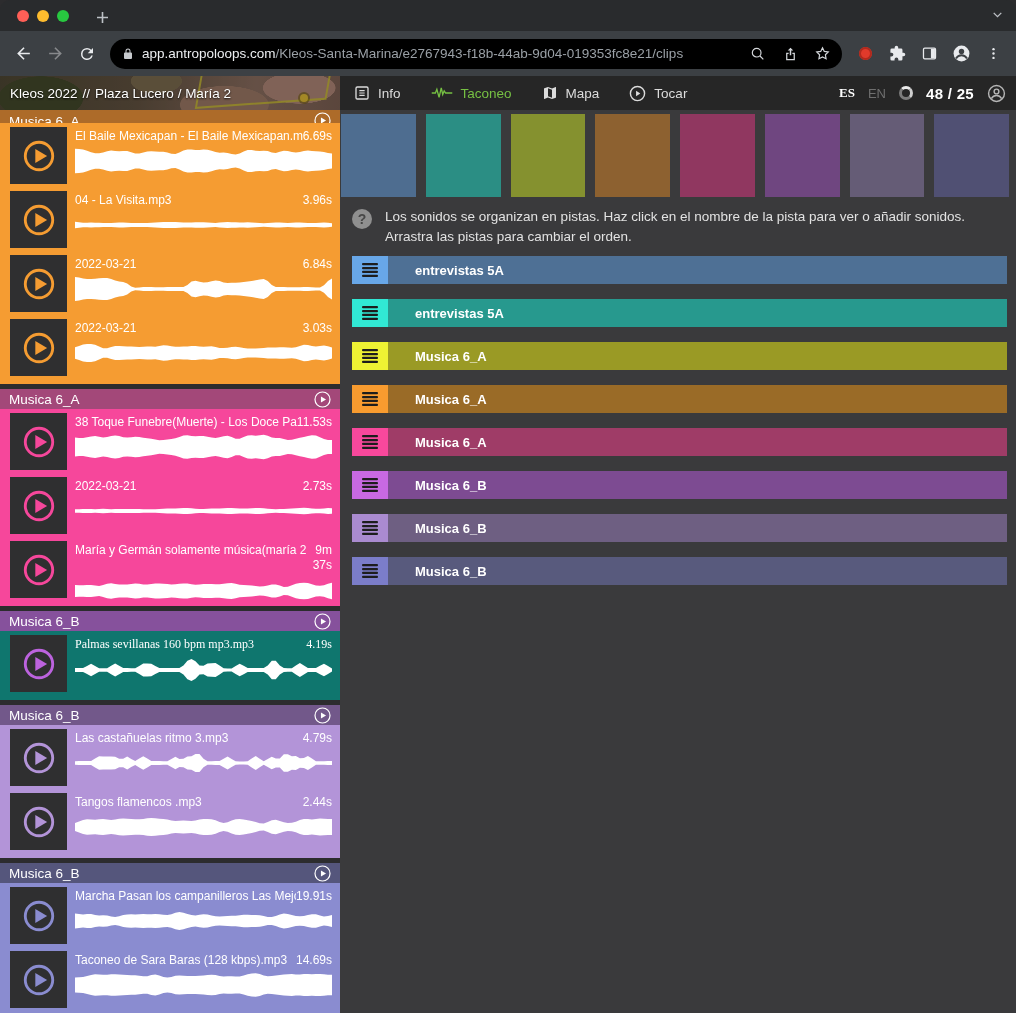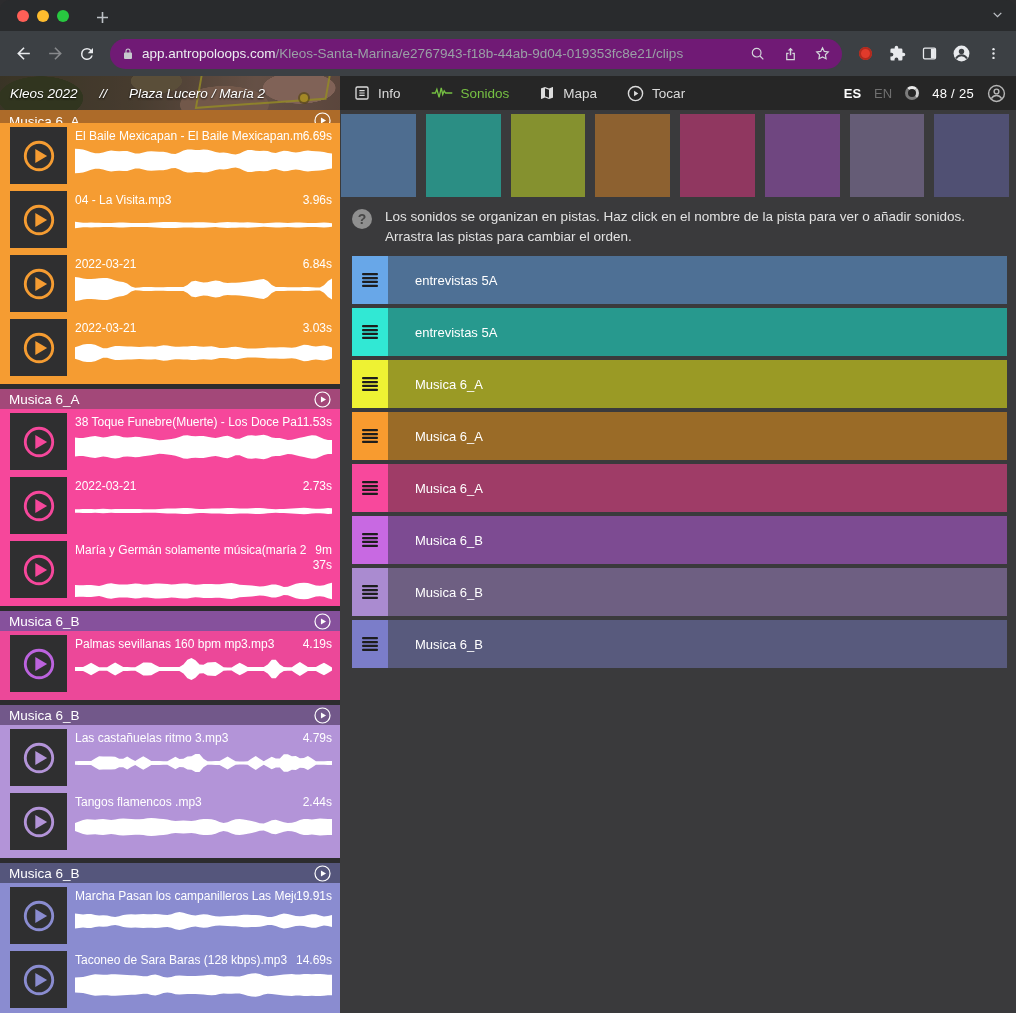--- a/index.html
+++ b/index.html
@@ -16,48 +16,48 @@
   .tl.green { background: #28c840; }
   .tab { width: 212px; height: 28px; background: #3c4044; border-radius: 9px 9px 0 0; display: flex; align-items: center; padding: 0 8px 0 10px; gap: 8px; }
   .favicon { width: 15px; height: 15px; border-radius: 50%; background: conic-gradient(from 200deg, #e84c2f 0 170deg, #9e2c18 0 360deg); flex: none; }
   .tab-title { color: #e8eaed; font-size: 12.5px; flex: 1; white-space: nowrap; overflow: hidden; }
   .tab-close { width: 16px; height: 16px; display: flex; align-items: center; justify-content: center; flex: none; }
   .newtab { width: 26px; height: 26px; margin: 0 0 1px 6px; display: flex; align-items: center; justify-content: center; }
   .tabs-chevron { position: absolute; right: 12px; top: 8px; }
 
   .toolbar { height: 45px; background: #3c4044; display: flex; align-items: center; padding: 0 8px; gap: 2px; }
   .tb-icon { width: 30px; height: 30px; display: flex; align-items: center; justify-content: center; border-radius: 50%; flex: none; }
-  .omnibox { flex: 1; height: 30px; margin: 0 6px; background: #701a75; border-radius: 15px; display: flex; align-items: center; padding: 0 8px 0 12px; gap: 8px; min-width: 0; }
+  .omnibox { flex: 1; height: 30px; margin: 0 6px; background: #000000; border-radius: 15px; display: flex; align-items: center; padding: 0 8px 0 12px; gap: 8px; min-width: 0; }
   .url { flex: 1; font-size: 13.5px; white-space: nowrap; overflow: hidden; min-width: 0; }
   .url .domain { color: #eceef1; }
   .url .path { color: #9aa0a6; }
   .om-icon { width: 24px; height: 24px; display: flex; align-items: center; justify-content: center; flex: none; }
   .red-dot { width: 13px; height: 13px; border-radius: 50%; background: #e03a2b; box-shadow: inset 0 0 0 2px #b02a1e; }
 
   
   .appheader { height: 34px; background: #262626; display: flex; align-items: stretch; }
   .hero { position: relative; width: 340px; flex: none; overflow: hidden;
     background:
       radial-gradient(60px 26px at 88% 35%, #c79a89 0 60%, transparent 61%),
       radial-gradient(80px 34px at 66% 85%, #b08a74 0 55%, transparent 56%),
       radial-gradient(46px 22px at 46% 15%, #8a7a5a 0 55%, transparent 56%),
       radial-gradient(70px 36px at 12% 65%, #47512f 0 60%, transparent 61%),
       linear-gradient(95deg, #55503a, #6b5c49 40%, #9c7d6e 75%, #8a6c5e); }
   .hero-poly { position: absolute; left: 198px; top: -10px; width: 132px; height: 38px; border: 2px solid #e5d83b; transform: rotate(-4deg) skewX(-14deg); opacity: .85; }
   .hero-pin { position: absolute; left: 300px; top: 18px; width: 8px; height: 8px; border-radius: 50%; background: #ffd73a; box-shadow: 0 0 0 2px rgba(120,100,0,.55); }
   .hero-shade { position: absolute; inset: 0; background: rgba(12,9,6,.38); }
-  .breadcrumb { position: absolute; inset: 0; display: flex; align-items: center; gap: 22px; padding-left: 10px; color: #fff; font-size: 13.5px; text-shadow: 0 1px 2px rgba(0,0,0,.9); white-space: nowrap; font-style: italic; }
+  .breadcrumb { position: absolute; inset: 0; display: flex; align-items: center; gap: 5px; padding-left: 10px; color: #fff; font-size: 13.5px; text-shadow: 0 1px 2px rgba(0,0,0,.9); white-space: nowrap; }
   .nav { display: flex; align-items: center; gap: 30px; padding-left: 14px; }
   .nav-item { display: flex; align-items: center; gap: 8px; color: #dcdcdc; font-size: 13.5px; cursor: pointer; }
   .nav-item.active { color: #76c043; }
   .hdr-right { margin-left: auto; display: flex; align-items: center; gap: 13px; padding-right: 10px; }
-  .lang-es { color: #fff; font-size: 13px; font-weight: 700; }
+  .lang-es { color: #fff; font-size: 13px; font-weight: 700; font-family: Liberation Serif, serif; }
   .lang-en { color: #6f6f6f; font-size: 13px; font-weight: 400; }
   .spinner { width: 14px; height: 14px; border-radius: 50%; border: 3px solid #7c7c7c; border-top-color: #ececec; border-right-color: #cfcfcf; }
-  .counter { color: #fff; font-size: 13px; font-weight: 400; letter-spacing: .3px; }
+  .counter { color: #fff; font-size: 15px; font-weight: 700; letter-spacing: .3px; }
 
   
   .content { display: flex; height: 903px; background: #3a3a3c; }
 
   
   .sidebar { width: 340px; flex: none; background: #2c2c2e; overflow: hidden; }
   .sec { margin-top: 5px; }
   .sec:first-child { margin-top: 0; }
   .sec-header { height: 20px; display: flex; align-items: center; padding: 0 9px; gap: 8px; }
   .sec-title { color: #fff; font-size: 13.5px; font-weight: 500; flex: 1; white-space: nowrap; overflow: hidden; }
@@ -77,21 +77,21 @@
   .wave svg { width: 100%; height: 100%; }
 
   
   .main { flex: 1; min-width: 0; padding: 4px 9px 0 1px; }
   .swatches { display: flex; gap: 10px; height: 83px; margin-right: -2px; }
   .swatch { flex: 1; }
   .help { display: flex; gap: 13px; margin: 10px 0 0 11px; width: 630px; }
   .help-icon { width: 20px; height: 20px; border-radius: 50%; background: #8f8f8f; color: #474747; font-size: 14px; font-weight: 700; display: flex; align-items: center; justify-content: center; flex: none; margin-top: 2px; }
   .help-text { color: #e2e2e2; font-size: 13.5px; line-height: 20px; }
   .tracks { margin: 9px 0 0 11px; }
-  .track-row { display: flex; height: 48px; margin-bottom: 4px; cursor: grab; }
+  .track-row { display: flex; height: 28px; margin-bottom: 15px; cursor: grab; font-weight: bold; }
   .handle { width: 36px; flex: none; display: flex; align-items: center; justify-content: center; }
   .burger { width: 16px; height: 14px; fill: #1d1d1d; }
   .track-body { flex: 1; display: flex; align-items: center; padding-left: 27px; min-width: 0; }
   .track-label { color: #fff; font-size: 13px; }
 </style>
 </head>
 <body>
 
 <div class="titlebar">
   <div class="traffic">
@@ -196,21 +196,21 @@
       <svg width="16" height="16" viewBox="0 0 24 24">
           <rect x="3" y="3" width="18" height="18" rx="2" fill="none" stroke="#dcdcdc" stroke-width="2"></rect>
           <path d="M8 8.5h8M8 12h8M8 15.5h8" stroke="#dcdcdc" stroke-width="1.8"></path>
         </svg>
       <span>Info</span>
     </span>
     <span class="nav-item active">
       <svg width="22" height="16" viewBox="0 0 30 18">
           <path d="M1 9h5l2-5 3 11 3-13 2 9 2-5 2 3h9" fill="none" stroke="#76c043" stroke-width="1.8"></path>
         </svg>
-      <span>Sonidos</span>
+      <span>Taconeo</span>
     </span>
     <span class="nav-item">
       <svg width="16" height="16" viewBox="0 0 24 24">
           <path d="M20.5 3l-5.5 2.1L9 3 3.4 4.9c-.2.1-.4.3-.4.5v15.1c0 .3.2.5.5.5l5.5-2.1 6 2.1 5.6-1.9c.2-.1.4-.3.4-.5V3.5c0-.3-.2-.5-.5-.5zM15 19l-6-2.1V5l6 2.1V19z" fill="#dcdcdc"></path>
         </svg>
       <span>Mapa</span>
     </span>
     <span class="nav-item">
       <svg width="17" height="17" viewBox="0 0 24 24">
           <circle cx="12" cy="12" r="10" fill="none" stroke="#dcdcdc" stroke-width="2"></circle>
@@ -390,21 +390,21 @@
         </div>
   </section>
       <section class="sec" style="--accent: #bc63de;">
     <div class="sec-header" style="background: rgb(134, 81, 156);">
       <span class="sec-title">Musica 6_B</span>
       <svg class="sec-play" viewBox="0 0 24 24">
             <circle cx="12" cy="12" r="10.6" fill="none" stroke="#fff" stroke-width="1.7"></circle>
             <path d="M9.8 7.6l7.2 4.4-7.2 4.4z" fill="#fff"></path>
           </svg>
     </div>
-    <div class="sec-clips" style="background: #ec4899;">
+    <div class="sec-clips" style="background: #0f766e; font-family: Liberation Serif, serif;">
           <div class="clip">
     <div class="clip-play">
       <svg viewBox="0 0 36 36">
                 <circle cx="18" cy="18" r="13" fill="none" stroke="currentColor" stroke-width="2.7"></circle>
                 <path d="M14.5 11.4l11.2 6.6-11.2 6.6z" fill="currentColor"></path>
               </svg>
     </div>
     <div class="clip-main">
       <div class="clip-head">
         <span class="clip-title">Palmas sevillanas 160 bpm mp3.mp3</span>

